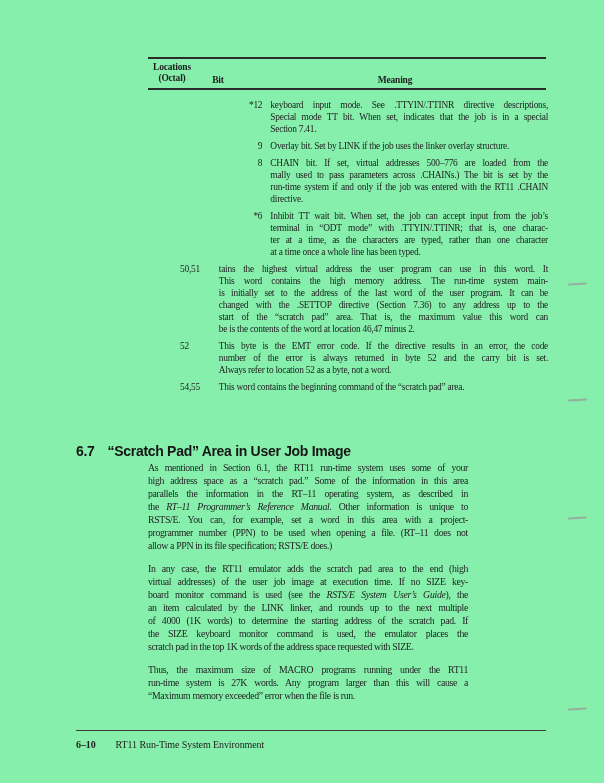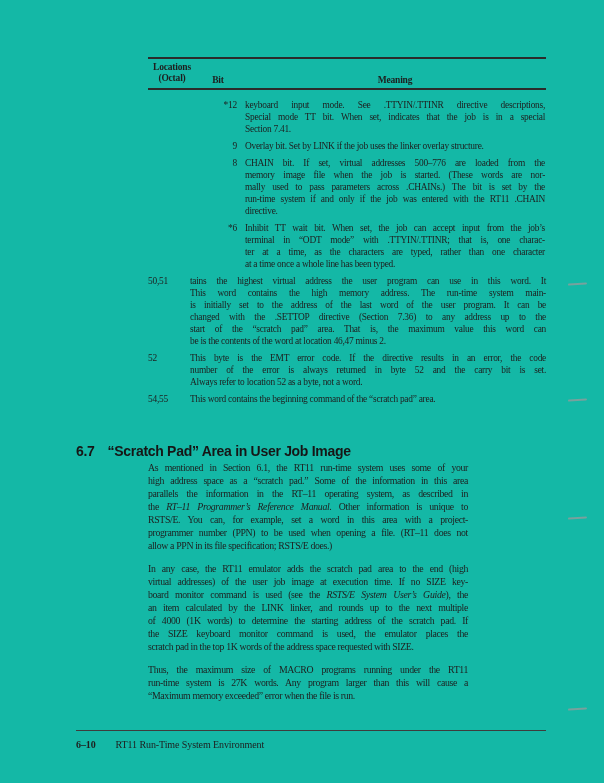--- a/index.html
+++ b/index.html
@@ -1,34 +1,34 @@
 <!DOCTYPE html>
 <html><head>
 <meta charset="utf-8">
 <style>
   html,body{margin:0;padding:0;background:#e8e8e8;}
   .page{
     position:relative; width:604px; height:783px; margin:0 auto;
-    background:#14b8a6; color:#1e1e1e;
+    background:#86efac; color:#1e1e1e;
     font-family:"Liberation Serif", serif;
     overflow:hidden;
   }
   
   .rule{position:absolute; background:#2b2b2b;}
   .rule-top{left:148px; top:57px; width:398px; height:2px;}
   .rule-head{left:148px; top:88px; width:398px; height:1.5px;}
   
   .th{position:absolute; font-weight:bold; font-size:9.5px; letter-spacing:-0.2px; text-align:center;}
   .th-loc{left:142px; top:62px; width:60px; line-height:11px;}
   .th-bit{left:200px; top:75px; width:36px;}
   .th-meaning{left:245px; top:75px; width:300px;}
   
   .tbody{position:absolute; left:148px; top:99px; width:400px;}
   .trow{display:flex; margin-bottom:5px;}
-  .rlabel{font-size:9.4px; line-height:12px; letter-spacing:-0.2px;}
+  .rlabel{font-size:9.4px; line-height:12px; letter-spacing:-0.2px;margin-left:32px;}
   .bitcol{width:89px; text-align:right;}
   .loccol{width:42px; text-align:left;}
   .mcol{font-size:9.4px; letter-spacing:-0.25px;}
   .mcol-bit{margin-left:8px; width:300px;}
   .mcol-loc{width:356px;}
   .mcol .tl{line-height:12px; height:12px;}
   
   .tl{overflow:visible;}
   .jl{text-align:justify; text-align-last:justify; white-space:nowrap;}
   .ll{text-align:left; white-space:nowrap;}
@@ -81,21 +81,20 @@
       <div class="trow">
         <div class="rlabel bitcol">9</div>
         <div class="mcol mcol-bit">
           <div class="tl ll">Overlay bit. Set by LINK if the job uses the linker overlay structure.</div>
         </div>
       </div>
       <div class="trow">
         <div class="rlabel bitcol">8</div>
         <div class="mcol mcol-bit">
           <div class="tl jl">CHAIN bit. If set, virtual addresses 500–776 are loaded from the</div>
-          <div class="tl jl">memory image file when the job is started. (These words are nor-</div>
           <div class="tl jl">mally used to pass parameters across .CHAINs.) The bit is set by the</div>
           <div class="tl jl">run-time system if and only if the job was entered with the RT11 .CHAIN</div>
           <div class="tl ll">directive.</div>
         </div>
       </div>
       <div class="trow">
         <div class="rlabel bitcol">*6</div>
         <div class="mcol mcol-bit">
           <div class="tl jl">Inhibit TT wait bit. When set, the job can accept input from the job’s</div>
           <div class="tl jl">terminal in “ODT mode” with .TTYIN/.TTINR; that is, one charac-</div>

